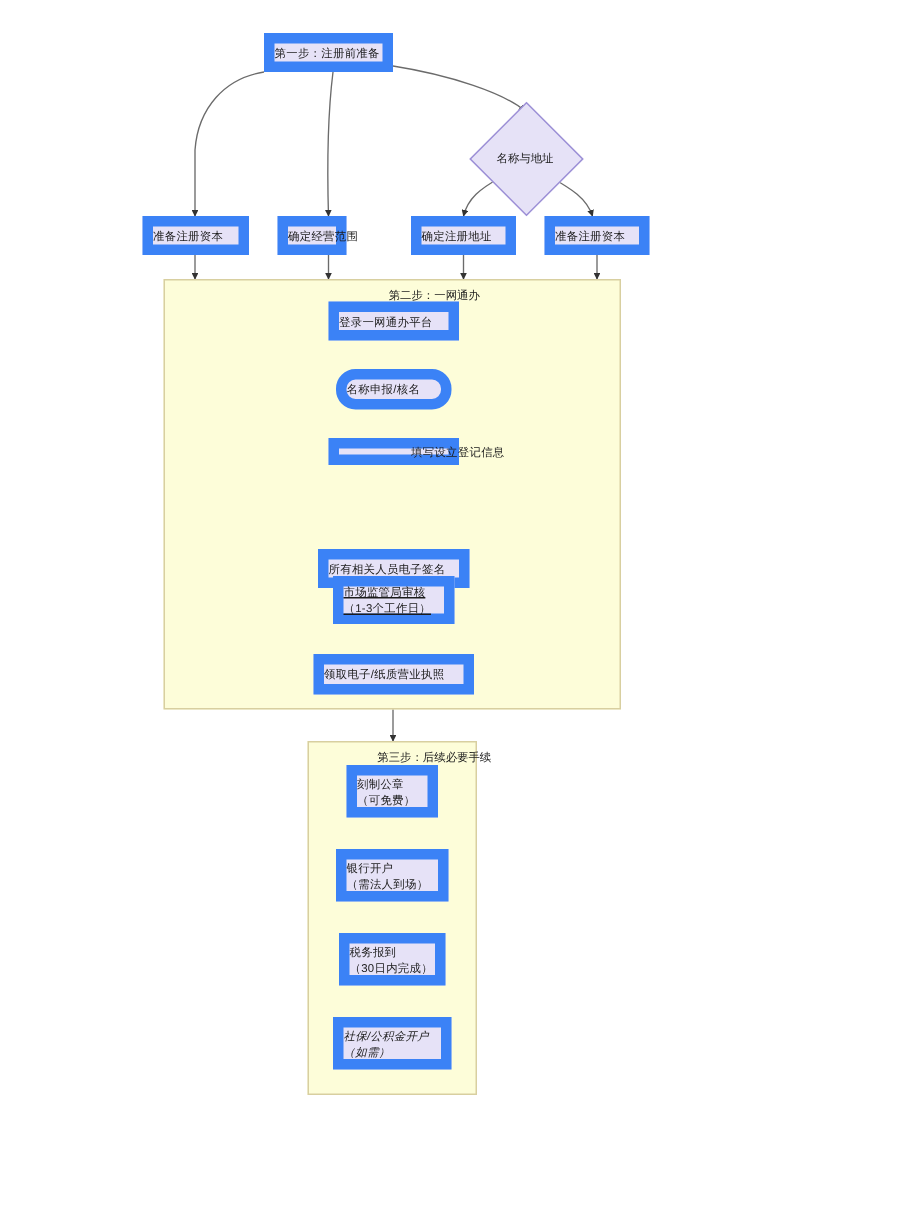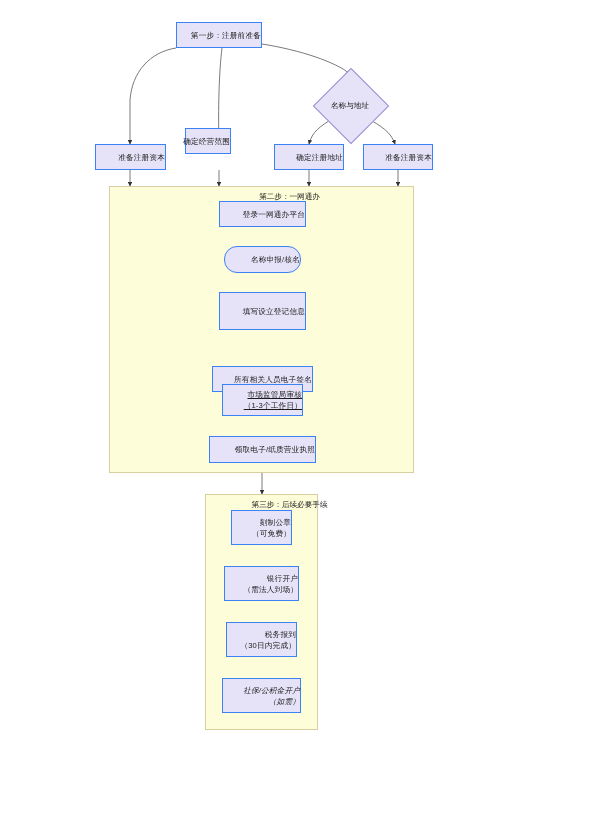--- a/index.html
+++ b/index.html
@@ -24,24 +24,24 @@
     left: 0;
     top: 0;
     width: 610px;
     height: 817px;
     pointer-events: none;
   }
   .node {
     position: absolute;
     box-sizing: border-box;
     background: #e6e2f7;
-    border: 1px solid #3b82f6;
+    border: 7px solid #3b82f6;
     display: flex;
     flex-direction: column;
-    align-items: flex-end;
+    align-items: flex-start;
     justify-content: center;
     color: #1b1b1b;
     font-size: 7.6px;
     line-height: 11px;
     letter-spacing: 0.2px;
     text-align: center;
     z-index: 3;
   }
   .node .line {
     display: block;
@@ -137,41 +137,41 @@
   </div>
 
   <div class="diamond-wrap" style="left:313px; top:68px; width:74px; height:74px;">
     <span class="diamond-shape"></span>
     <span class="diamond-label">名称与地址</span>
   </div>
 
   <div class="node" style="left:95px; top:144px; width:71px; height:26px;">
     <span class="line">准备注册资本</span>
   </div>
-  <div class="node" style="left:185px; top:128px; width:46px; height:26px;padding-left:10px;">
+  <div class="node" style="left:185px; top:144px; width:46px; height:26px;">
     <span class="line">确定经营范围</span>
   </div>
   <div class="node" style="left:274px; top:144px; width:70px; height:26px;">
     <span class="line">确定注册地址</span>
   </div>
   <div class="node" style="left:363px; top:144px; width:70px; height:26px;">
     <span class="line">准备注册资本</span>
   </div>
 
   <div class="cluster" style="left:109px; top:186px; width:305px; height:287px;">
     <div class="cluster-title">第二步：一网通办</div>
   </div>
 
   <div class="node" style="left:219px; top:201px; width:87px; height:26px;font-family:Liberation Serif, serif;">
     <span class="line">登录一网通办平台</span>
   </div>
   <div class="node" style="left:224px; top:246px; width:77px; height:27px;border-radius:13px;">
     <span class="line">名称申报/核名</span>
   </div>
-  <div class="node" style="left:219px; top:292px; width:87px; height:38px;">
+  <div class="node" style="left:219px; top:292px; width:87px; height:18px;padding-left:48px;">
     <span class="line">填写设立登记信息</span>
   </div>
   <div class="node" style="left:212px; top:338px; width:101px; height:26px;margin-top:28px;">
     <span class="line">所有相关人员电子签名</span>
   </div>
   <div class="node" style="left:222px; top:384px; width:81px; height:32px;text-decoration:underline;">
     <span class="line">市场监管局审核</span>
     <span class="line">（1-3个工作日）</span>
   </div>
   <div class="node" style="left:209px; top:436px; width:107px; height:27px;">

